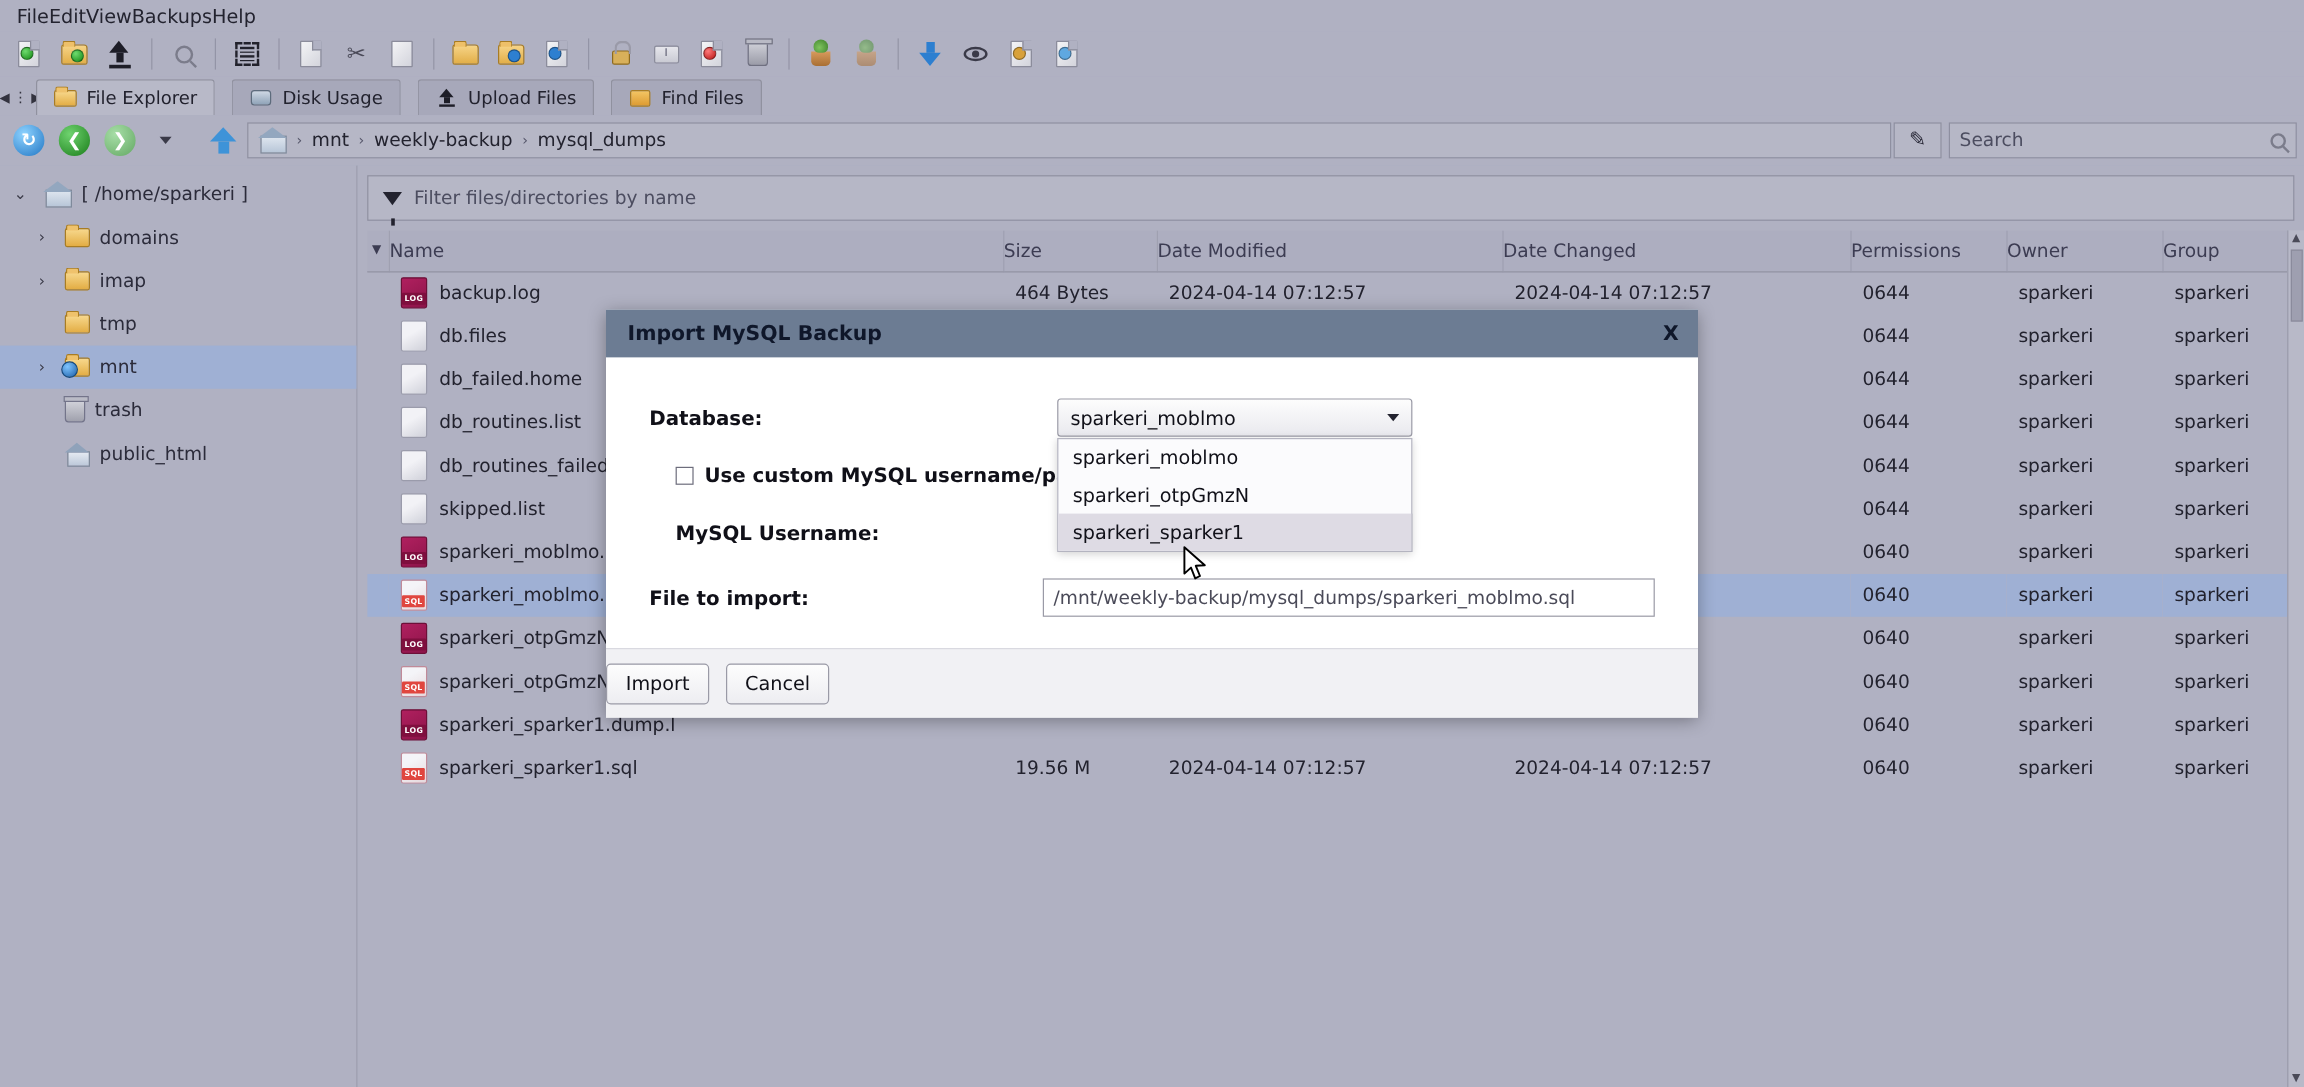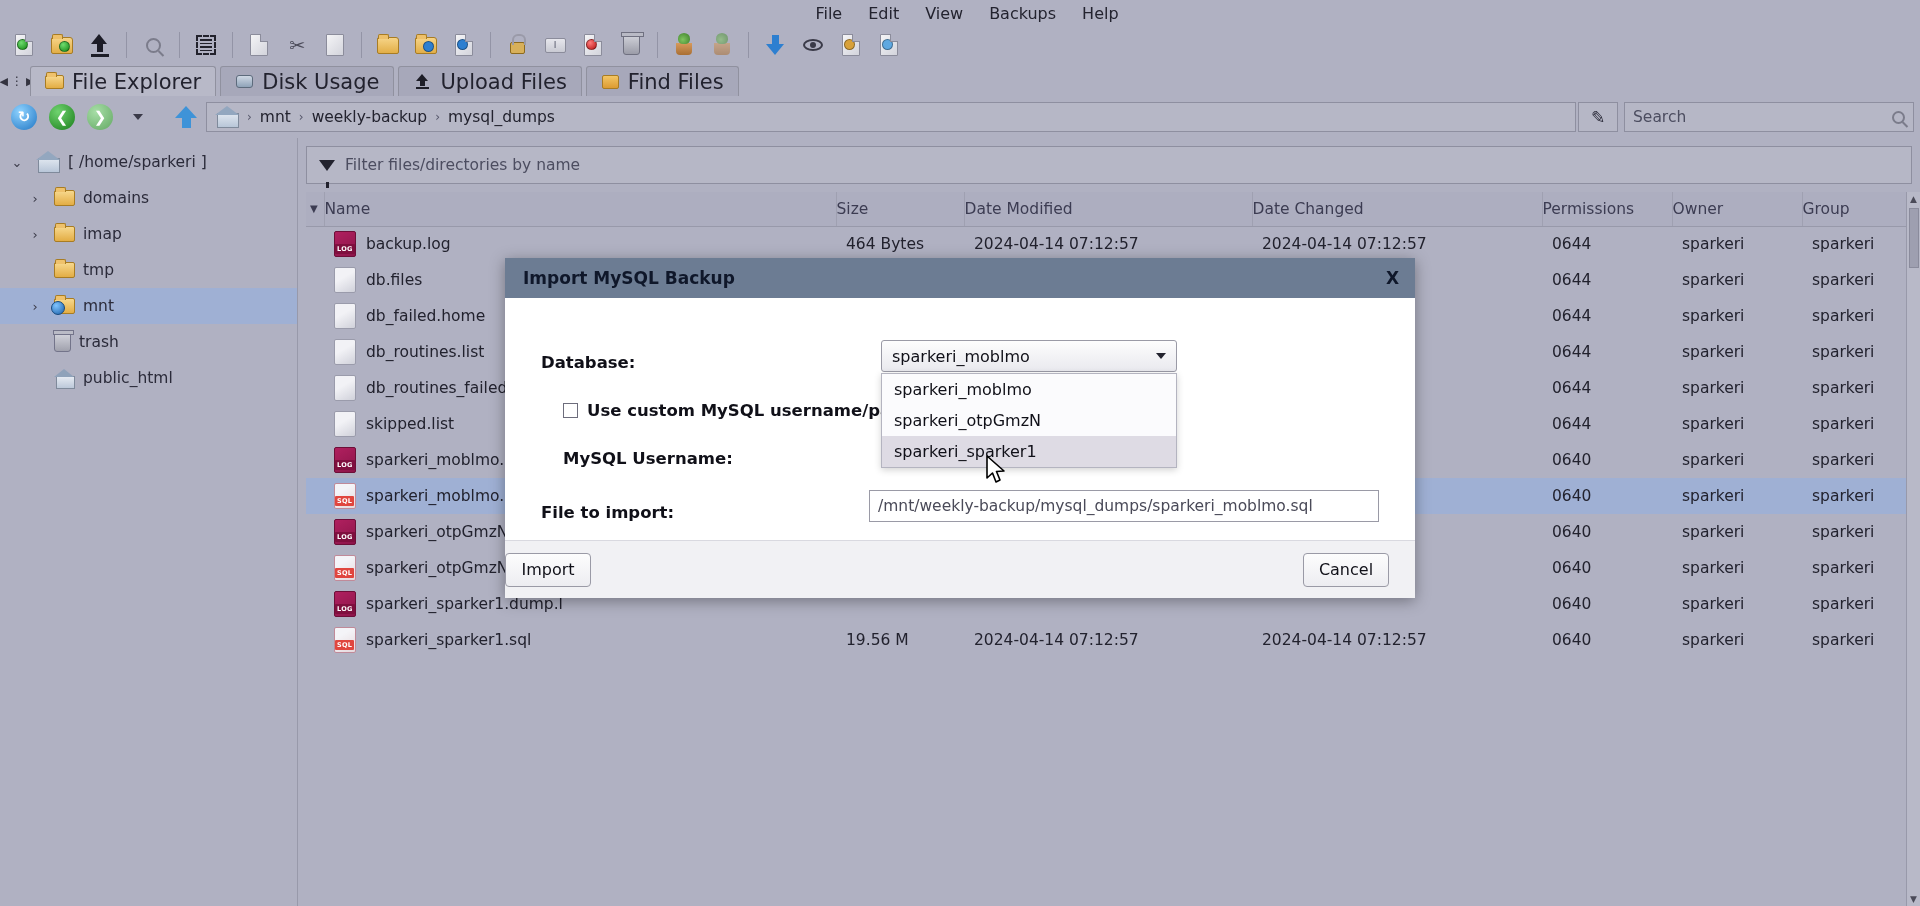--- a/index.html
+++ b/index.html
@@ -6,22 +6,22 @@
   html, body {
     width: 1920px; height: 906px;
     font-family: "DejaVu Sans", sans-serif;
     background: #adaec0;
     overflow: hidden;
     color: #2b2b3a;
   }
   .app { width:1920px; height:906px; position:relative; display:flex; flex-direction:column; }
 
   
-  .menubar { height: 26px; display:flex; align-items:center; padding-left: 14px; gap: 26px;
-             background:#b0b1c2; font-size: 16px; color:#23232f; flex:none;justify-content:center;}
+  .menubar { height: 26px; display:flex; align-items:center; padding-left: 14px; 
+             background:#b0b1c2; font-size: 16px; color:#23232f; flex:none;}
   .menubar .mi { cursor:default; }
 
   
   .toolbar { height: 38px; display:flex; align-items:center; padding-left: 6px; gap: 2px;
              background:#b0b1c2; flex:none; }
   .tbtn { width:36px; height:34px; display:flex; align-items:center; justify-content:center;
           position:relative; }
   .tsep { width:1px; height:26px; background:#9394a6; margin:0 6px; }
 
   
@@ -68,22 +68,22 @@
   .eye { width:20px;height:12px;border:2px solid #3a3a48;border-radius:50%; position:relative;}
   .eye:after{content:"";position:absolute;width:6px;height:6px;background:#3a3a48;border-radius:50%;
             top:1px;left:5px;}
   .pencil-i { font-size:17px; transform:rotate(0deg); }
 
   
   .tabbar { height:32px; background:#b0b1c2; display:flex; align-items:flex-end; padding-left:4px; flex:none;}
   .dots { width:26px; height:30px; display:flex; align-items:center; justify-content:center;
           gap:3px; color:#33333f; font-size:12px;}
   .tab { height:30px; display:flex; align-items:center; gap:8px; padding:0 14px;
-         border:1px solid #90919f; border-bottom:none; background:#a7a8ba; font-size:21px;
-         color:#22222e; border-radius:3px 3px 0 0; margin-right:4px; }
+         border:1px solid #90919f; border-bottom:none; background:#a7a8ba; font-size:15px;
+         color:#22222e; border-radius:3px 3px 0 0; margin-right:14px; }
   .tab.active { background:#b8b9c8; }
   .tab .ti { width:19px;height:17px;display:flex;align-items:center;justify-content:center;}
 
   
   .navbar { height:42px; background:#b0b1c2; display:flex; align-items:center; gap:2px;
             padding:0 6px; flex:none; }
   .navbtn { width:36px;height:36px;display:flex;align-items:center;justify-content:center; }
   .circ { width:26px;height:26px;border-radius:50%; display:flex;align-items:center;justify-content:center;
           color:#fff; font-size:15px; font-weight:bold;}
   .crumbs { flex:1; height:30px; background:#b6b7c6; border:1px solid #8e8fa0;
@@ -159,21 +159,21 @@
   .vscroll .arrow { font-size:9px; color:#4a4a58; height:14px; display:flex; align-items:center;}
   .vscroll .thumb { width:10px; flex:0 0 60px; background:#9e9fb0; border:1px solid #8a8b9c; margin:2px 0;}
 
   
   .modal { position:absolute; left:505px; top:258px; width:910px; background:#fff;
      box-shadow:0 3px 14px rgba(0,0,0,.35); }
   .modal-title { height:40px; background:#6c7c93; color:#0f172a; display:flex; align-items:center;
      justify-content:space-between; padding:0 16px 0 18px; font-size:17px; font-weight:bold; }
   .modal-title .x { font-size:17px; font-weight:bold; cursor:pointer; }
   .modal-body { padding:26px 36px 18px 36px; background:#fff; }
-  .frow { display:flex; align-items:flex-end; min-height:48px; }
+  .frow { display:flex; align-items:center; min-height:48px; }
   .flabel { width:340px; font-size:16.5px; font-weight:bold; color:#101018; text-align:left; }
   .flabel.ind { padding-left:22px; }
   .fctl { flex:1; position:relative; }
   .sel-box { width:296px; height:32px; border:1px solid #9a9aa6; border-radius:3px;
      background:linear-gradient(#fdfdfd,#e9e9ee); display:flex; align-items:center;
      justify-content:space-between; padding:0 10px; font-size:16px; color:#101018; }
   .caret { width:0;height:0;border-left:5px solid transparent;border-right:5px solid transparent;
      border-top:6px solid #23232f; }
   .dropdown { position:absolute; left:0; top:33px; width:296px; background:#fbfbfd;
      border:1px solid #b4b4c0; box-shadow:0 2px 7px rgba(0,0,0,.18); z-index:5; }
@@ -181,21 +181,21 @@
      color:#101018; }
   .dd-item.hl { background:#dedbe4; }
   .chk { width:15px;height:15px;border:1px solid #6d6d7c; background:#fff; display:inline-block;
      margin-right:9px; vertical-align:-2px;}
   .chkrow { display:flex; align-items:center; font-size:16.5px; font-weight:bold; color:#101018;
      padding-left:22px; }
   .textinput { width:296px; height:32px; border:1px solid #9a9aa6; background:#fff; }
   .pathinput { width:510px; height:32px; border:1px solid #9a9aa6; background:#fff;
      display:flex; align-items:center; padding:0 8px; font-size:15.5px; color:#4a4a58; }
   .modal-foot { height:58px; background:#f1f1f4; border-top:1px solid #d9d9e0;
-     display:flex; align-items:center; justify-content:space-between; gap:14px; padding-right:26px; }
+     display:flex; align-items:center; justify-content:flex-start; gap:14px; padding-right:26px; }
   .mbtn { min-width:86px; height:34px; border:1px solid #9a9aa6; border-radius:4px;
      background:linear-gradient(#fdfdfd,#ededf1); font-size:16px; color:#101018;
      display:flex; align-items:center; justify-content:center; }
 
   .cursor { position:absolute; left:985px; top:455px; width:22px; height:30px; z-index:20;
      pointer-events:none; }
 </style>
 </head>
 <body>
 

